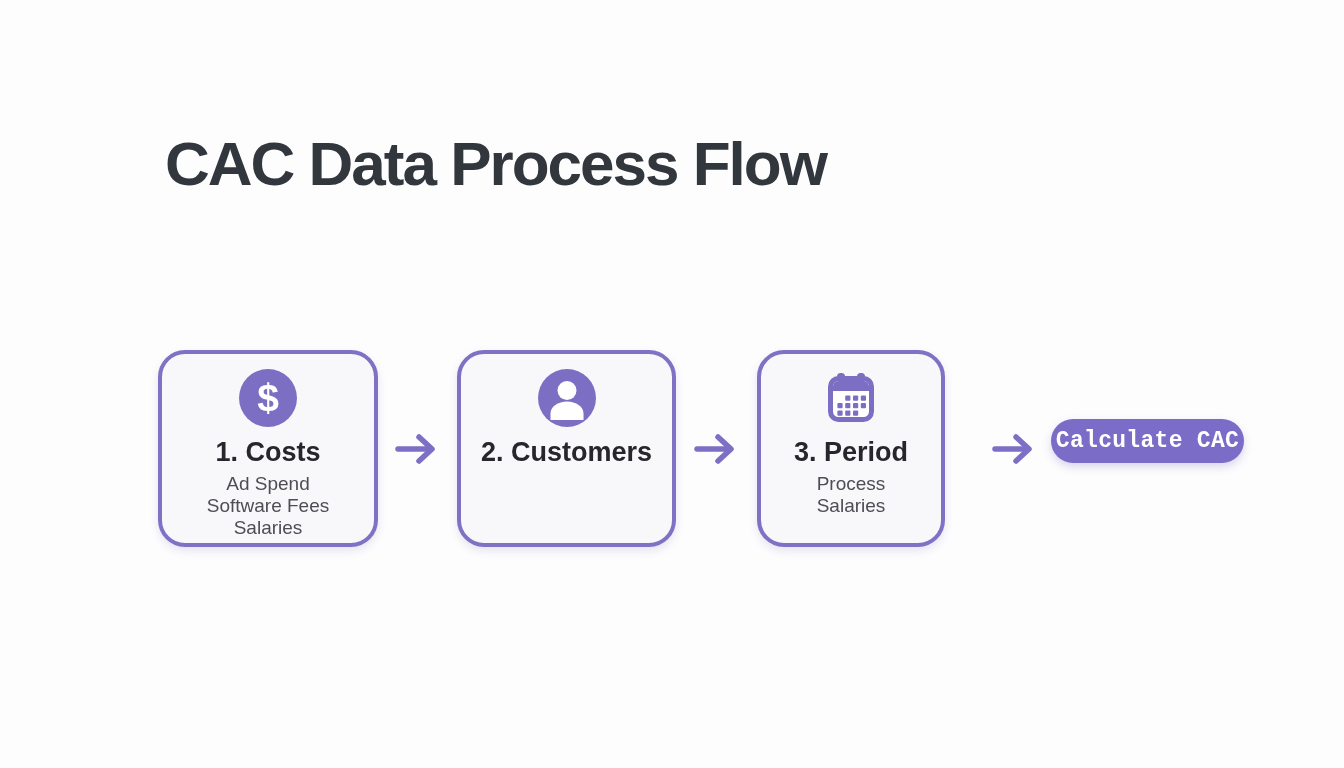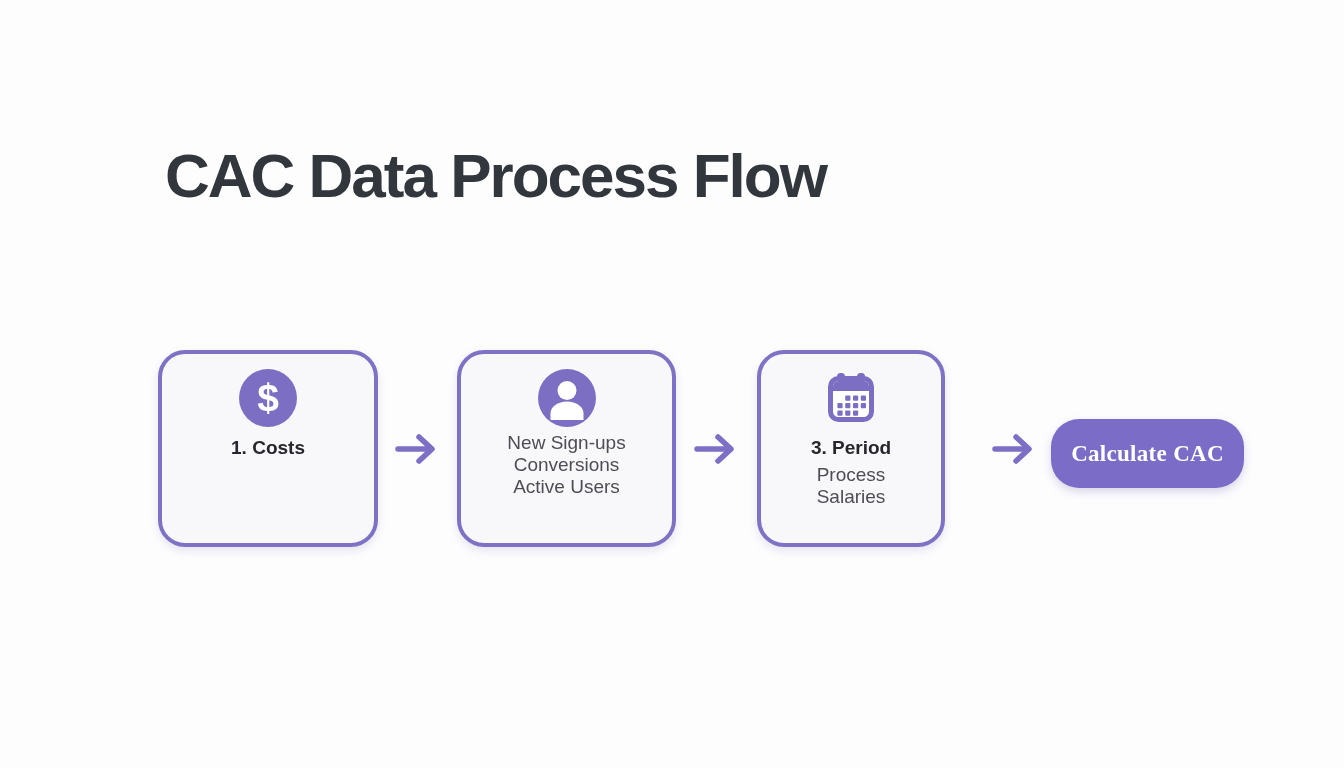--- a/index.html
+++ b/index.html
@@ -3,21 +3,21 @@
 <meta charset="utf-8">
 <style>
   html,body { margin:0; padding:0; }
   .canvas {
     position:relative; width:1344px; height:768px;
     background:var(--page-bg, #fdfdfe);
     overflow:hidden;
     font-family:"Liberation Sans", sans-serif;
   }
   .page-title {
-    position:absolute; left:165px; top:140px;
+    position:absolute; left:165px; top:128px;
     font-size:62px; font-weight:bold; letter-spacing:-2px;
     color:var(--title-color, #32373e);
     white-space:nowrap;
   }
   .step {
     position:absolute; top:350px; width:220px; height:197px;
     box-sizing:border-box;
     background:var(--box-bg, #f8f8fa);
     border:4px solid var(--accent, #7e72c5);
     border-radius:27px;
@@ -32,54 +32,59 @@
   .icon-circle {
     width:58px; height:58px; border-radius:50%;
     background:var(--icon-fill, #7b6ec3);
     display:flex; align-items:center; justify-content:center;
   }
   .dollar-glyph {
     color:#ffffff; font-size:39px; font-weight:bold;
     line-height:1; transform:translateY(-1px);
   }
   .step-title {
-    margin-top:10px; font-size:19px; font-weight:bold;
+    margin-top:10px; font-size:27px; font-weight:bold;
     color:var(--step-title-color, #26262c); white-space:nowrap;
   }
   .step-items {
     margin-top:5px; font-size:19px; line-height:22px;
     color:var(--step-item-color, #4d4e55); text-align:center;
   }
   .flow-arrow { position:absolute; top:430px; width:44px; height:38px; }
   .a1 { left:395px; } .a2 { left:694px; } .a3 { left:992px; }
   .cta-button {
-    position:absolute; left:1051px; top:419px; width:193px; height:69px;
+    position:absolute; left:1051px; top:419px; width:193px; height:44px;
     background:var(--button-bg, #7b6cc7);
     border:none; border-radius:28px;
     color:#ffffff; font-size:23px; font-weight:bold; letter-spacing:0.3px;
-    font-family:Liberation Serif, serif;
+    font-family:Liberation Mono, monospace;
     display:flex; align-items:center; justify-content:center;
     box-shadow:0 4px 8px rgba(110,98,170,0.25);
     cursor:pointer; white-space:nowrap;
   }
 </style>
 </head>
 <body>
 
 <div class="canvas">
 
   <div class="page-title">CAC Data Process Flow</div>
 
   <div class="step step-1">
     <div class="step-icon">
       <div class="icon-circle">
         <span class="dollar-glyph">$</span>
       </div>
     </div>
     <div class="step-title">1. Costs</div>
+    <div class="step-items">
+      <div>Ad Spend</div>
+      <div>Software Fees</div>
+      <div>Salaries</div>
+    </div>
   </div>
 
   <svg class="flow-arrow a1" viewBox="0 0 44 38">
     <line x1="3" y1="19" x2="32" y2="19" stroke="#7c6fc5" stroke-width="5.5" stroke-linecap="round"></line>
     <polyline points="24,7 37,19 24,31" fill="none" stroke="#7c6fc5" stroke-width="5.5" stroke-linecap="round" stroke-linejoin="round"></polyline>
   </svg>
 
   <div class="step step-2">
     <div class="step-icon">
       <svg width="58" height="58" viewBox="0 0 58 58">
@@ -88,25 +93,21 @@
               <circle cx="29" cy="29" r="29"></circle>
             </clipPath>
           </defs>
         <circle cx="29" cy="29" r="29" fill="#7b6ec3"></circle>
         <g clip-path="url(#ucl)">
           <circle cx="29" cy="21.5" r="9.5" fill="#ffffff"></circle>
           <path d="M12.5 51 v-6.5 a16.5 12 0 0 1 33 0 V51 Z" fill="#ffffff"></path>
         </g>
       </svg>
     </div>
-    <div class="step-items">
-      <div>New Sign-ups</div>
-      <div>Conversions</div>
-      <div>Active Users</div>
-    </div>
+    <div class="step-title">2. Customers</div>
   </div>
 
   <svg class="flow-arrow a2" viewBox="0 0 44 38">
     <line x1="3" y1="19" x2="32" y2="19" stroke="#7c6fc5" stroke-width="5.5" stroke-linecap="round"></line>
     <polyline points="24,7 37,19 24,31" fill="none" stroke="#7c6fc5" stroke-width="5.5" stroke-linecap="round" stroke-linejoin="round"></polyline>
   </svg>
 
   <div class="step step-3">
     <div class="step-icon">
       <svg width="58" height="58" viewBox="0 0 58 58">

